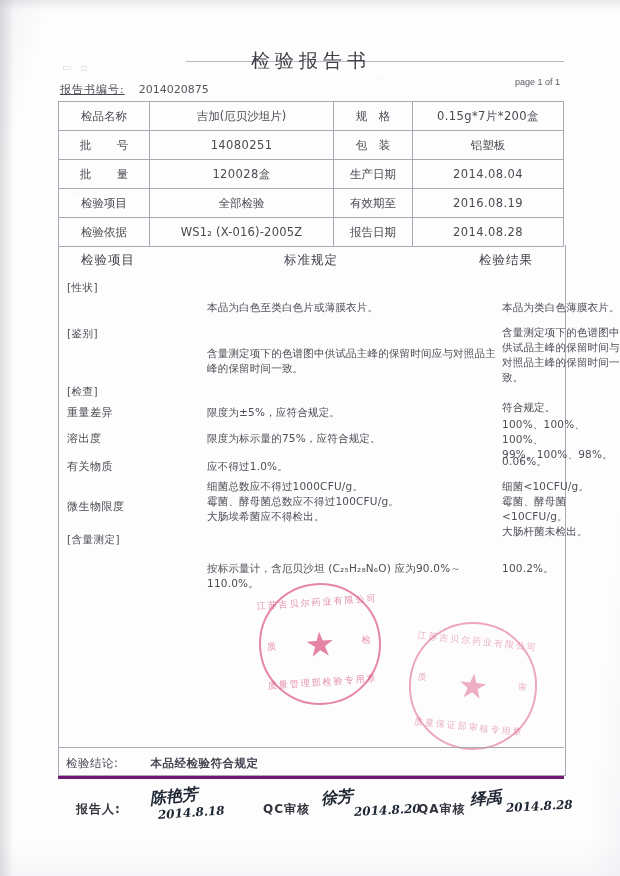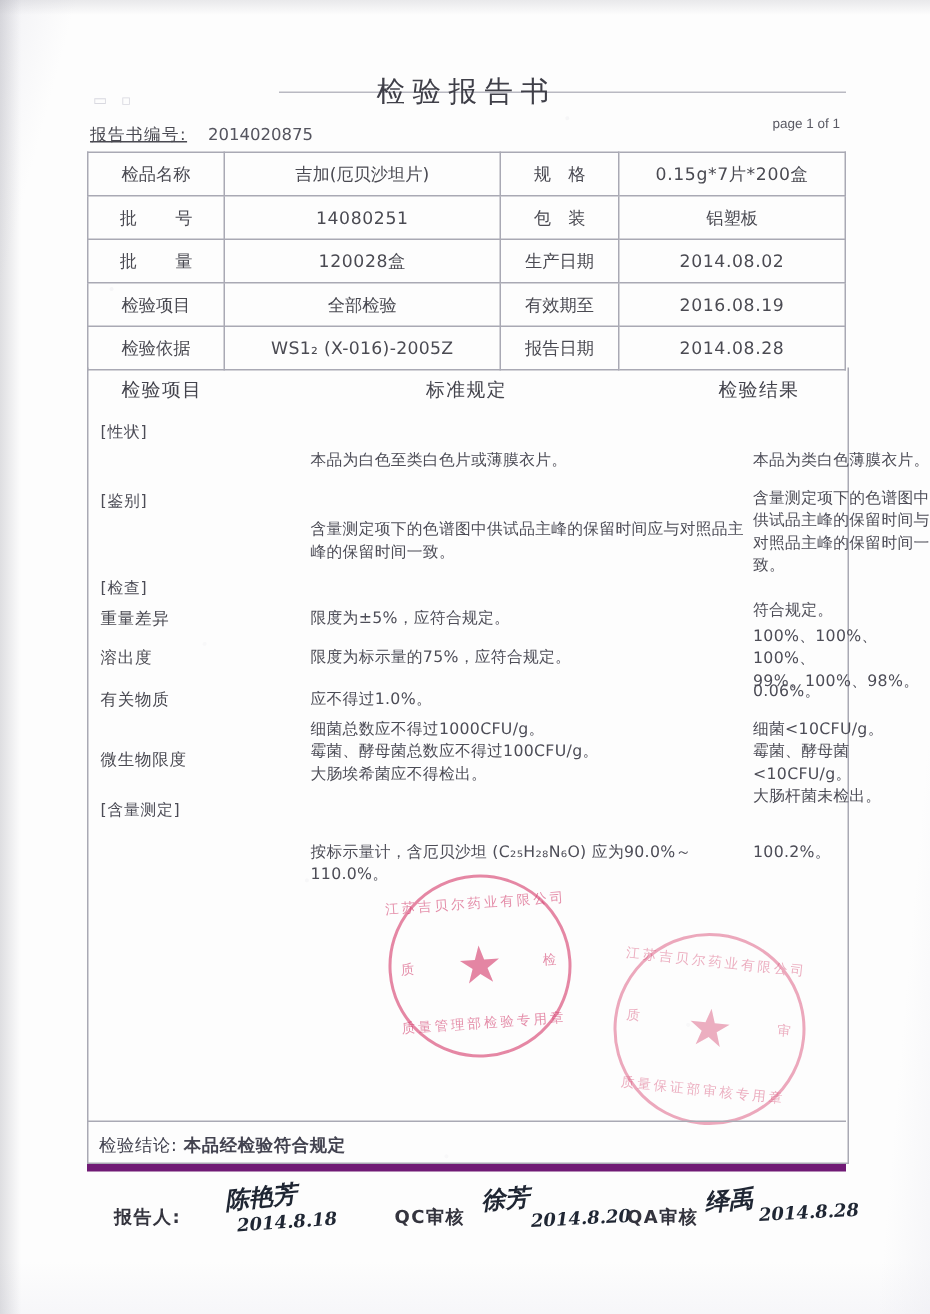--- a/index.html
+++ b/index.html
@@ -189,26 +189,26 @@
     left: 58px; top: 747px; width: 506px; height: 29px;
     border-top: 1px solid #a9a9b4;
   }
   .concl-text {
     position: absolute;
     left: 8px; top: 8px;
     font-size: 11.5px;
     color: #434350;
     letter-spacing: .5px;
   }
-  .concl-text b { font-weight: 700; }
+  .concl-text b { font-weight: 700; margin-left: 28px; }
 
   #signature-row {
     position: absolute;
     left: 58px; top: 776px; width: 506px; height: 62px;
-    border-top: 5px solid #701a75;
+    border-top: 3px solid #701a75;
   }
   .sig-label {
     position: absolute;
     top: 22px;
     font-size: 12px;
     color: #34343e;
     font-weight: 700;
     letter-spacing: 1px;
   }
   .sig-reporter { left: 18px; }
@@ -314,21 +314,21 @@
   <tr>
     <td class="c-label spaced">批　号</td>
     <td class="c-val-wide mono-val">14080251</td>
     <td class="c-label2">包　装</td>
     <td class="c-val-right">铝塑板</td>
   </tr>
   <tr>
     <td class="c-label spaced">批　量</td>
     <td class="c-val-wide mono-val">120028盒</td>
     <td class="c-label2">生产日期</td>
-    <td class="c-val-right mono-val">2014.08.02</td>
+    <td class="c-val-right mono-val">2014.08.04</td>
   </tr>
   <tr>
     <td class="c-label">检验项目</td>
     <td class="c-val-wide">全部检验</td>
     <td class="c-label2">有效期至</td>
     <td class="c-val-right mono-val">2016.08.19</td>
   </tr>
   <tr>
     <td class="c-label">检验依据</td>
     <td class="c-val-wide basis-val mono-val">WS1₂ (X-016)-2005Z</td>

